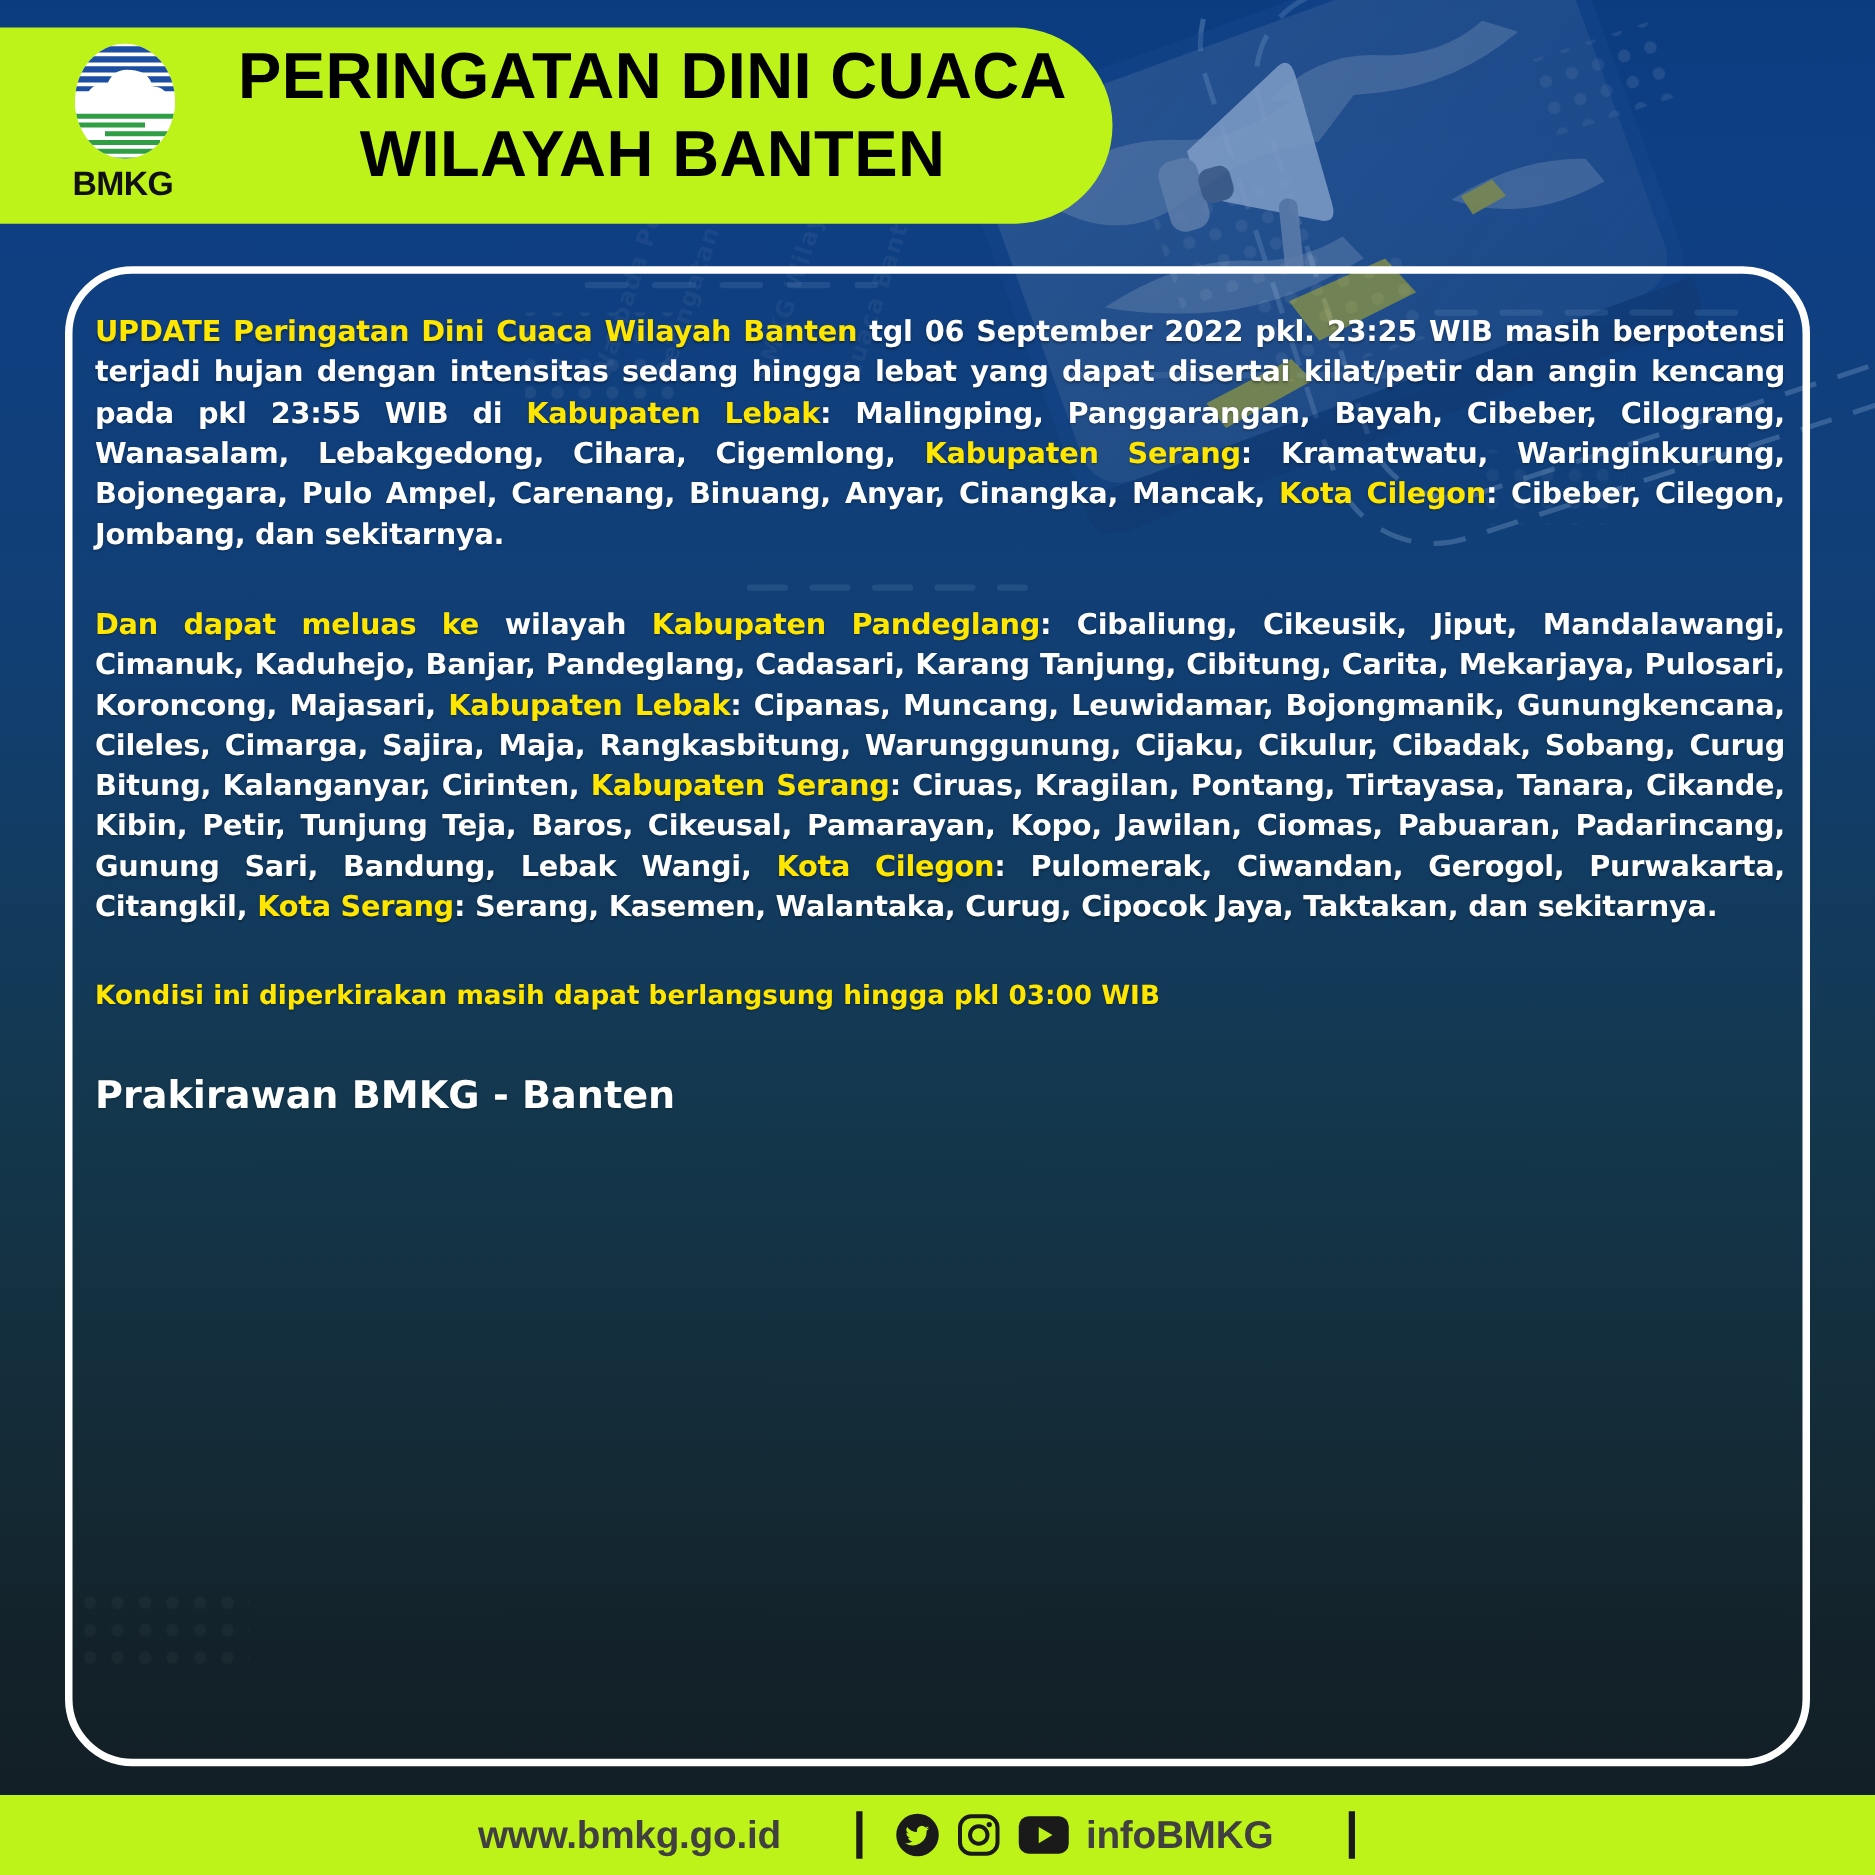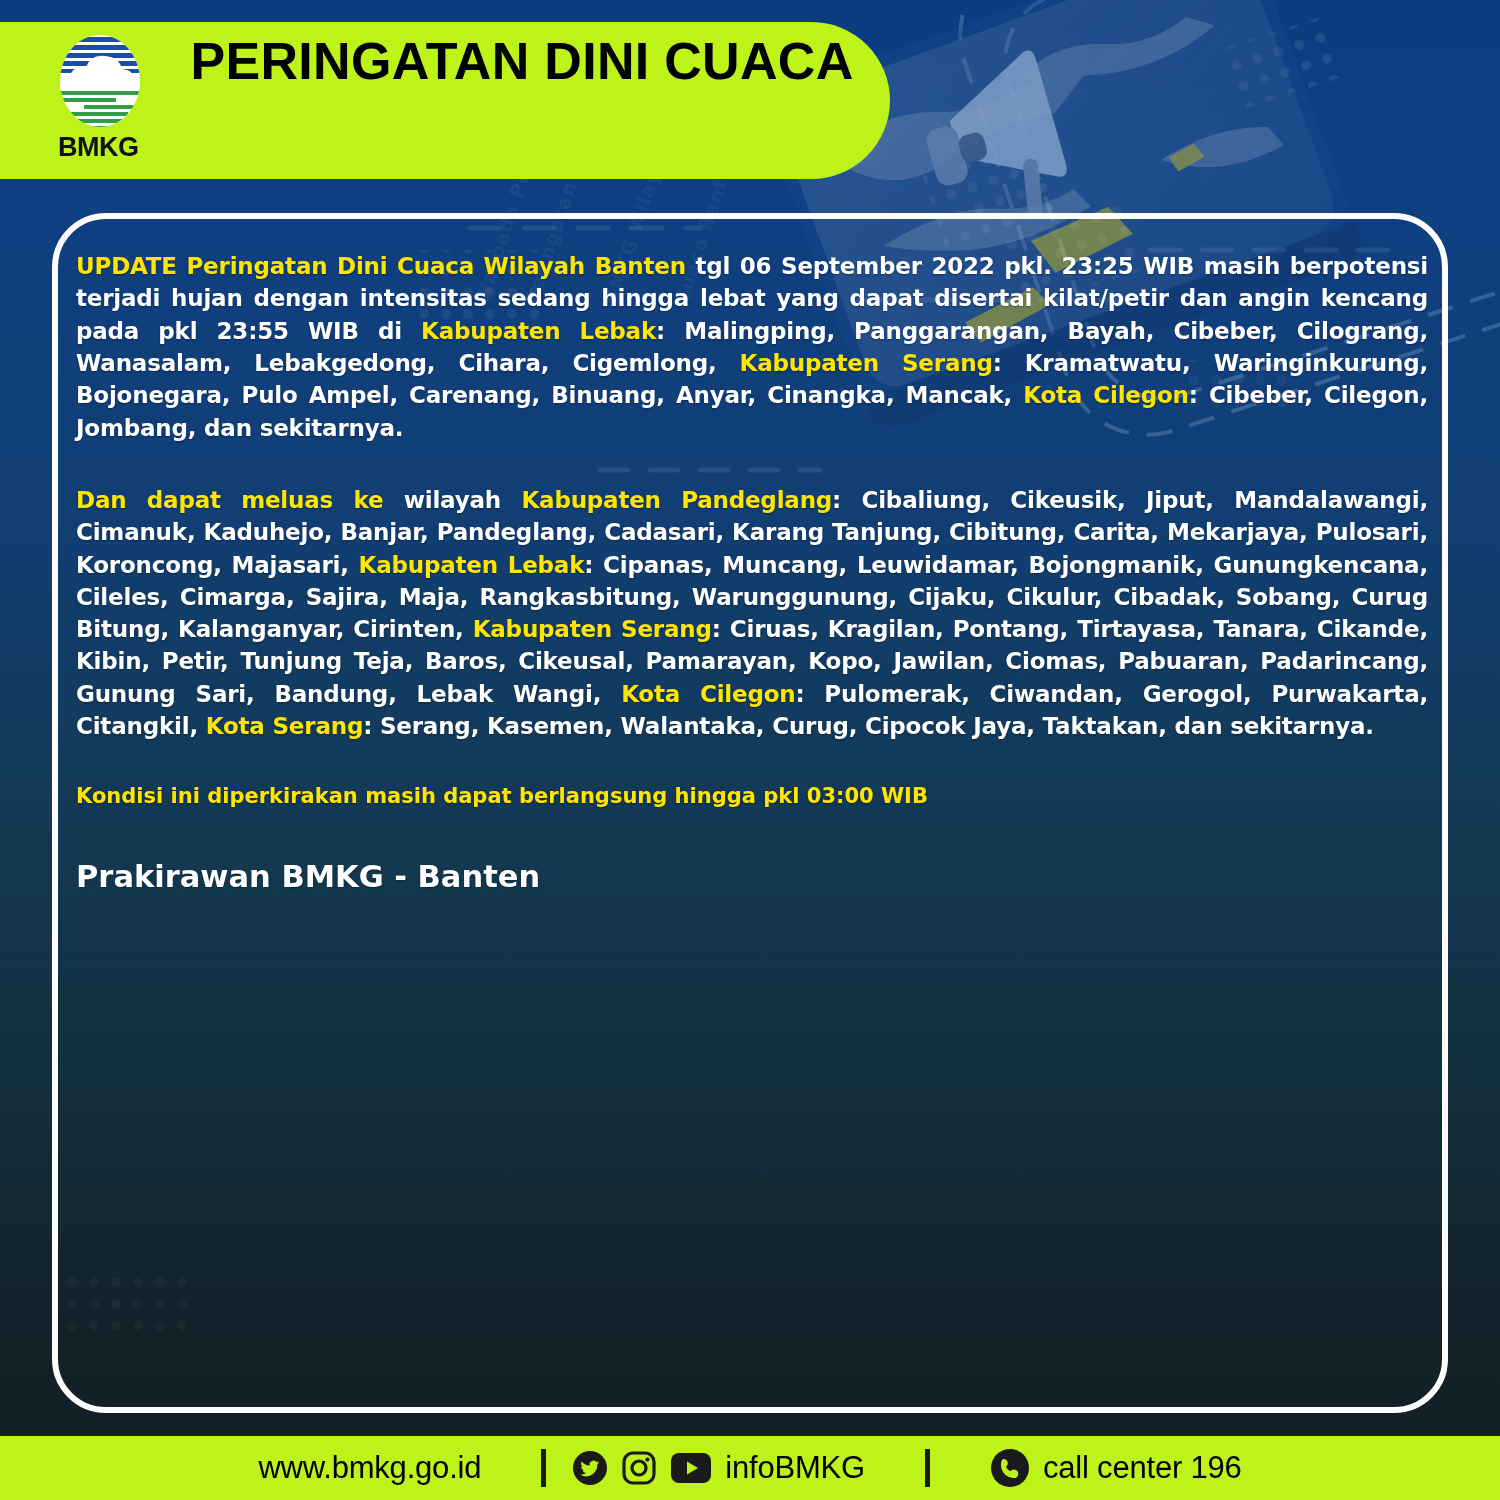--- a/index.html
+++ b/index.html
@@ -76,21 +76,21 @@
   }
 
   
   .footer{
     position:absolute;left:0;bottom:0;width:1500px;height:64px;
     background:#bdf319;display:flex;align-items:center;justify-content:center;gap:0;
   }
   .footer-inner{display:flex;align-items:center;gap:26px;}
   .f-text{
     font-family:"Liberation Sans",sans-serif;
-    font-weight:400;font-size:31px;color:#000000;letter-spacing:-.2px;
+    font-weight:700;font-size:31px;color:#404040;letter-spacing:-.2px;
   }
   .f-sep{width:5px;height:38px;background:#1a1a1a;display:inline-block;}
   .f-social{display:flex;align-items:center;gap:11px;}
   .f-social svg{display:block;}
   .f-group{display:flex;align-items:center;gap:13px;}
   .gap-l{margin-left:34px;}
   .gap-r{margin-right:34px;}
 </style>
 </head>
 <body>
@@ -193,20 +193,21 @@
           <rect x="14" y="85" width="70" height="4"></rect>
           <rect x="0" y="92" width="60" height="4"></rect>
         </g>
       </g>
     </svg>
     <div class="logo-text">BMKG</div>
   </div>
 
   <div class="header-title">
     <span>PERINGATAN DINI CUACA</span>
+    <span class="l2">WILAYAH BANTEN</span>
   </div>
 
   <div class="frame"></div>
 
   <div class="content">
     <p class="para" id="p1"><span class="hl">UPDATE Peringatan Dini Cuaca Wilayah Banten</span><span class="plain"> tgl 06 September 2022 pkl. 23:25 WIB masih berpotensi terjadi hujan dengan intensitas sedang hingga lebat yang dapat disertai kilat/petir dan angin kencang pada pkl 23:55 WIB di </span><span class="hl">Kabupaten Lebak</span><span class="plain">: Malingping, Panggarangan, Bayah, Cibeber, Cilograng, Wanasalam, Lebakgedong, Cihara, Cigemlong, </span><span class="hl">Kabupaten Serang</span><span class="plain">: Kramatwatu, Waringinkurung, Bojonegara, Pulo Ampel, Carenang, Binuang, Anyar, Cinangka, Mancak, </span><span class="hl">Kota Cilegon</span><span class="plain">: Cibeber, Cilegon, Jombang, dan sekitarnya.</span></p>
     <p class="para" id="p2"><span class="hl">Dan dapat meluas ke</span><span class="plain"> wilayah </span><span class="hl">Kabupaten Pandeglang</span><span class="plain">: Cibaliung, Cikeusik, Jiput, Mandalawangi, Cimanuk, Kaduhejo, Banjar, Pandeglang, Cadasari, Karang Tanjung, Cibitung, Carita, Mekarjaya, Pulosari, Koroncong, Majasari, </span><span class="hl">Kabupaten Lebak</span><span class="plain">: Cipanas, Muncang, Leuwidamar, Bojongmanik, Gunungkencana, Cileles, Cimarga, Sajira, Maja, Rangkasbitung, Warunggunung, Cijaku, Cikulur, Cibadak, Sobang, Curug Bitung, Kalanganyar, Cirinten, </span><span class="hl">Kabupaten Serang</span><span class="plain">: Ciruas, Kragilan, Pontang, Tirtayasa, Tanara, Cikande, Kibin, Petir, Tunjung Teja, Baros, Cikeusal, Pamarayan, Kopo, Jawilan, Ciomas, Pabuaran, Padarincang, Gunung Sari, Bandung, Lebak Wangi, </span><span class="hl">Kota Cilegon</span><span class="plain">: Pulomerak, Ciwandan, Gerogol, Purwakarta, Citangkil, </span><span class="hl">Kota Serang</span><span class="plain">: Serang, Kasemen, Walantaka, Curug, Cipocok Jaya, Taktakan, dan sekitarnya.</span></p>
     <p class="closing">Kondisi ini diperkirakan masih dapat berlangsung hingga pkl 03:00 WIB</p>
     <p class="signature">Prakirawan BMKG - Banten</p>
   </div>
@@ -231,25 +232,16 @@
         </span>
         <span class="f-social">
           <svg width="42" height="32" viewBox="0 0 42 32" aria-hidden="true">
             <rect x="1" y="1" width="40" height="30" rx="8" fill="#1a1a1a"></rect>
             <path d="M17 9.5 L28 16 L17 22.5 Z" fill="#bdf319"></path>
           </svg>
         </span>
         <span class="f-text">infoBMKG</span>
       </div>
       <span class="f-sep gap-l gap-r"></span>
-      <div class="f-group">
-        <span class="f-social">
-          <svg width="40" height="40" viewBox="0 0 40 40" aria-hidden="true">
-            <circle cx="20" cy="20" r="19" fill="#1a1a1a"></circle>
-            <path d="M13.5 11c2.4 0 4.3 1.9 4.3 4.3 0 1.4-.7 2.7-1.8 3.5.9 2 2.5 3.6 4.5 4.5.8-1.1 2.1-1.8 3.5-1.8 2.4 0 4.3 1.9 4.3 4.3S26.4 30 24 30C16.8 30 11 24.2 11 17c0-3.3 1.1-6 2.5-6z" fill="#bdf319"></path>
-          </svg>
-        </span>
-        <span class="f-text">call center 196</span>
-      </div>
     </div>
   </div>
 
 </div>
 
 </body></html>

